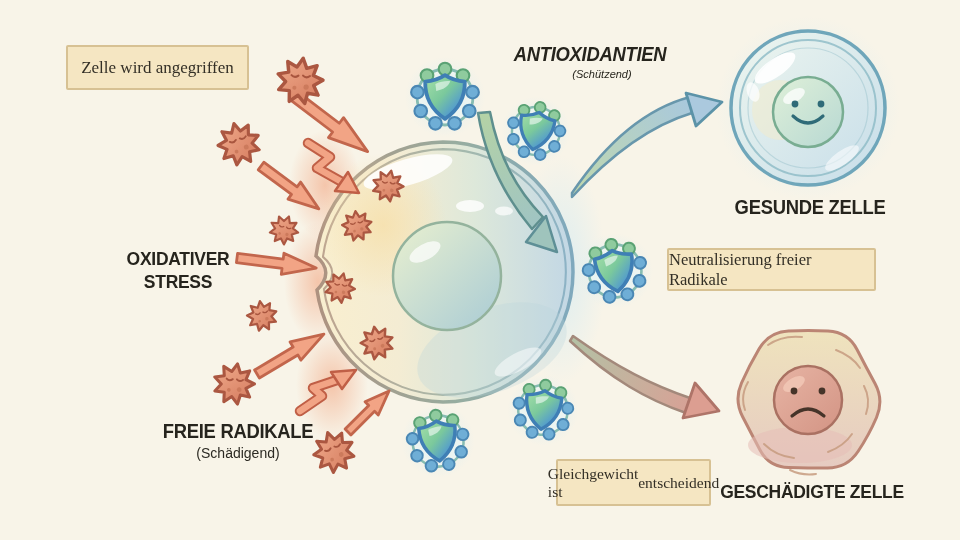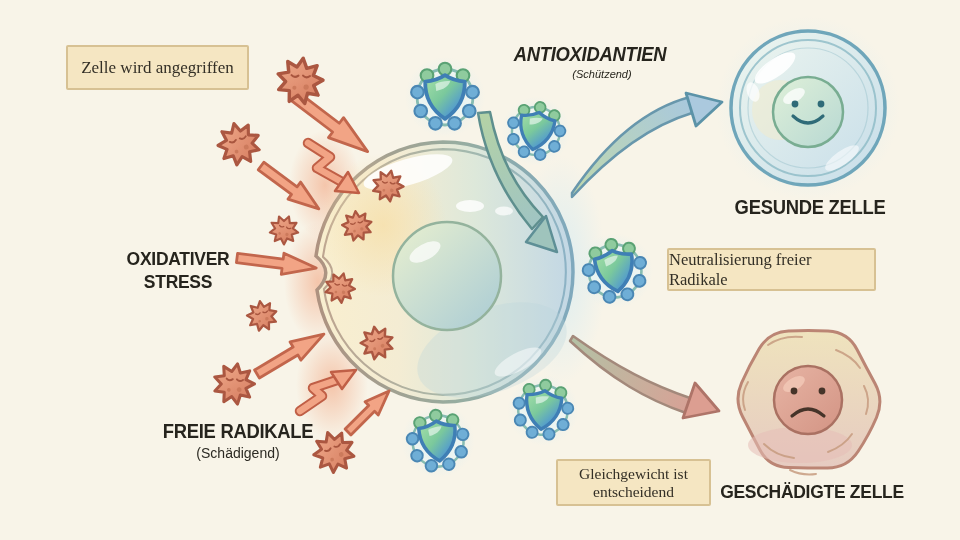--- a/index.html
+++ b/index.html
@@ -7,21 +7,21 @@
        font-family:"Liberation Sans","DejaVu Sans",sans-serif;}
   #stage{position:relative;width:960px;height:540px;background:#f8f4e8;}
   #gfx{position:absolute;left:0;top:0;}
   .txt{position:absolute;color:#29271f;}
   .center{text-align:center;}
   .cond{transform:scaleX(0.92);transform-origin:center top;}
   .h-bold{font-weight:bold;letter-spacing:-0.3px;color:#26241d;}
   .callout{position:absolute;background:#f5e6c2;border:2.5px solid #d7c193;
            border-radius:2px;display:flex;align-items:center;justify-content:center;
            color:#332f26;box-sizing:border-box;font-family:Liberation Serif, serif;}
-  .callout.col{flex-direction:column;line-height:18px;}
+  .callout.col{flex-direction:row;line-height:18px;}
   #callout-attack{left:66px;top:45px;width:183px;height:45px;font-size:17px;}
   #callout-neutral{left:667px;top:248px;width:209px;height:43px;font-size:16.5px;}
   #callout-balance{left:556px;top:459px;width:155px;height:47px;font-size:15.5px;}
   #head-antiox{left:470px;top:43px;width:240px;font-style:italic;}
   #head-antiox .t{font-size:20px;}
   #head-antiox .s{font-size:11px;margin-top:2px;margin-left:24px;}
   #head-oxid{left:88px;top:247px;width:180px;font-size:19px;line-height:23px;}
   #head-frei{left:128px;top:420px;width:220px;}
   #head-frei .t{font-size:20px;}
   #head-frei .s{font-size:14px;margin-top:2px;color:#2c2a23;}

